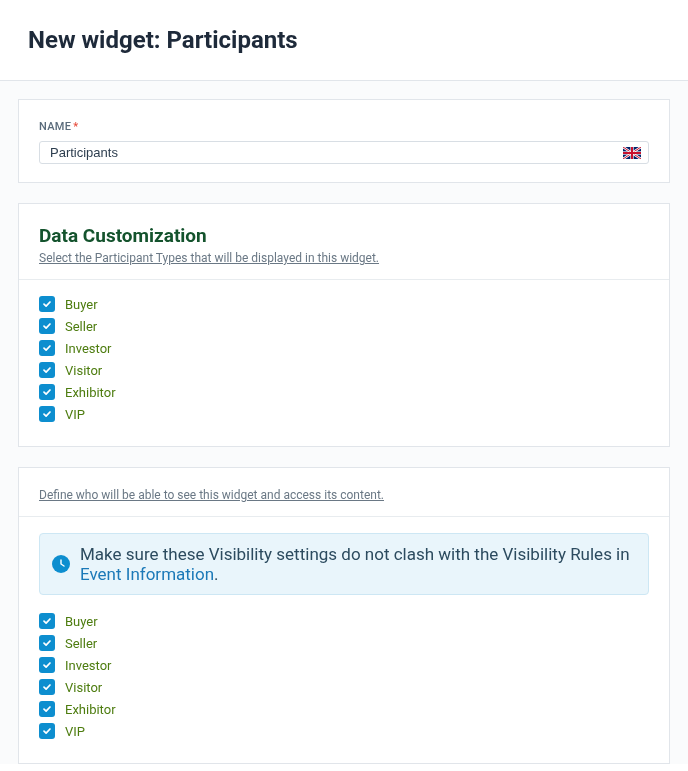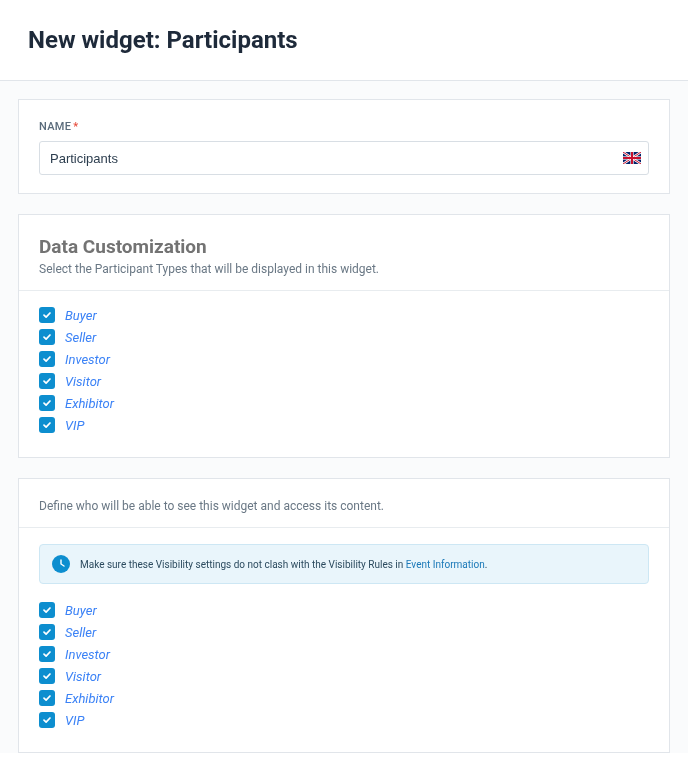--- a/index.html
+++ b/index.html
@@ -40,46 +40,47 @@
     margin-bottom: 8px;
     display: block;
     font-weight: 500;
   }
   .required { color: #e74c3c; margin-left: 2px; }
   .input-wrap {
     position: relative;
   }
   .text-input {
     width: 100%;
-    height: 34px;
+    height: 23px;
     border: 1px solid #d8dee4;
     border-radius: 3px;
     padding: 6px 36px 6px 10px;
     font-size: 13px;
     color: #2c3d4e;
   }
   .flag {
     position: absolute;
     right: 8px;
     top: 50%;
     transform: translateY(-50%);
     width: 18px;
     height: 12px;
     display: inline-block;
   }
   .section-title {
     font-size: 19px;
     font-weight: 700;
     margin: 0 0 4px 0;
-    color: #737373;
+    color: #14532d;
   }
   .section-desc {
     margin: 0 0 10px 0;
     font-size: 12px;
     color: #6a7885;
+    text-decoration: underline;
   }
   .divider {
     border: 0;
     border-top: 1px solid #e8ecef;
     margin: 14px -20px 16px -20px;
   }
   .check-list { }
   .check-item {
     display: flex;
     align-items: center;
@@ -93,31 +94,31 @@
     background: #0d8ecf;
     display: inline-flex;
     align-items: center;
     justify-content: center;
     flex-shrink: 0;
     border: none;
     padding: 0;
     cursor: pointer;
   }
   .checkbox svg { display:block; }
-  .check-label { font-size: 13px; color: #3b82f6; font-style: italic; }
+  .check-label { font-size: 13px; color: #4d7c0f; }
   .info-banner {
     display: flex;
     align-items: center;
     gap: 10px;
     background: #e9f5fb;
     border: 1px solid #cde7f4;
     border-radius: 4px;
     padding: 10px 12px;
     margin: 4px 0 18px 0;
-    font-size: 10px;
+    font-size: 17px;
     color: #2c4b5f;
   }
   .info-icon {
     width: 18px;
     height: 18px;
     border-radius: 50%;
     background: #0d8ecf;
     display: inline-flex;
     align-items: center;
     justify-content: center;

